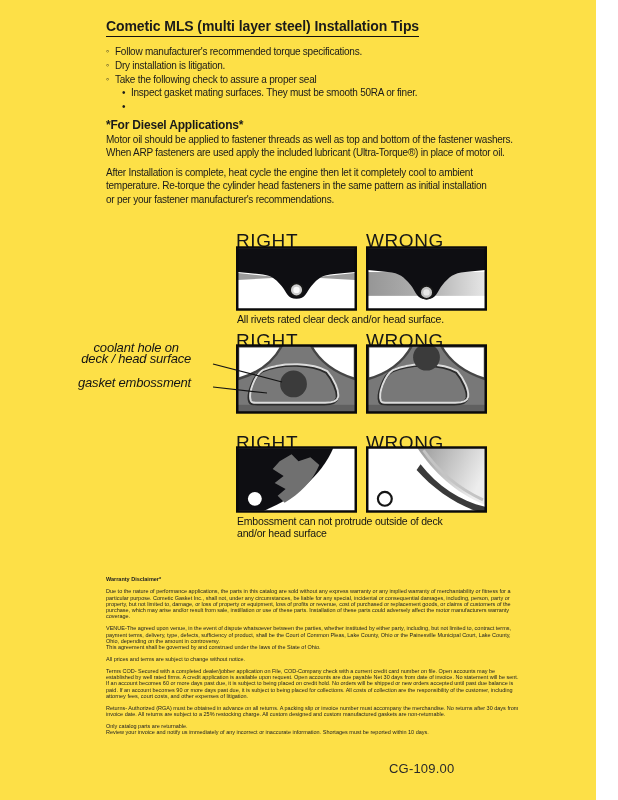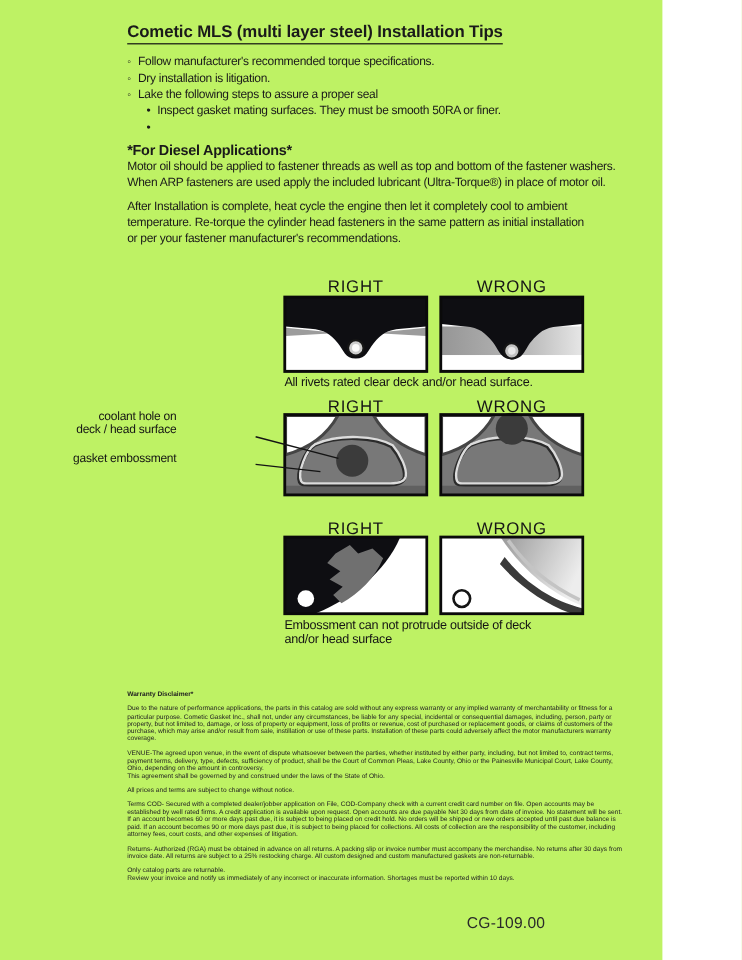--- a/index.html
+++ b/index.html
@@ -1,43 +1,43 @@
 <!DOCTYPE html>
 <html><head>
 <meta charset="utf-8">
 <style>
   html,body{margin:0;padding:0;background:#ffffff;}
   .page{
-    position:relative;width:552px;height:800px;background:#bef264;overflow:hidden;
+    position:relative;width:596px;height:800px;background:#fde047;overflow:hidden;
     font-family:"Liberation Sans", sans-serif;color:#1a1a1a;
     -webkit-font-smoothing:antialiased;
   }
   .abs{position:absolute;}
   .preline{white-space:pre-line;}
 
   .title{
     left:106px;top:18px;font-size:14px;font-weight:bold;letter-spacing:-0.1px;
     border-bottom:1.6px solid #111;padding-bottom:2px;
   }
   .bullets{left:106px;top:45px;width:450px;font-size:10px;letter-spacing:-0.25px;}
   .bullet-line{line-height:13.8px;display:flex;}
   .bullet-line.lvl2{padding-left:16px;}
   .bmark{width:9px;flex:0 0 9px;font-size:9px;}
   .bullet-line.lvl2 .bmark{font-size:10px;}
 
   .diesel-heading{left:106px;top:118px;font-size:12px;font-weight:bold;letter-spacing:-0.2px;}
   .body-par{left:106px;top:0;width:460px;font-size:10px;line-height:13.4px;letter-spacing:-0.25px;}
   .p1{top:133px;} .p2{top:166px;} .p3{top:207px;}
 
-  .dg-label{font-size:14px;letter-spacing:0.6px;text-align:center;width:121px;color:#161616;}
+  .dg-label{font-size:19px;letter-spacing:0.6px;text-align:left;width:121px;color:#161616;}
   .dg-caption{font-size:10.5px;letter-spacing:-0.2px;line-height:11.5px;color:#141414;}
   .panel{width:121px;}
   .panel svg{display:block;}
 
-  .ann{right:405px;text-align:right;font-size:10px;line-height:11px;letter-spacing:-0.2px;color:#141414;}
+  .ann{right:405px;text-align:center;font-size:13px;line-height:11px;letter-spacing:-0.2px;color:#141414;font-style:italic;}
   .ann1{top:342px;} .ann2{top:377px;}
 
   .disclaimer{left:106px;top:576px;width:414px;font-size:5.5px;line-height:6.3px;color:#222;}
   .disclaimer .dh{font-weight:bold;margin:0 0 6px 0;}
   .disclaimer p{margin:0 0 5.5px 0;}
 
   .footer-code{left:389px;top:761px;font-size:13px;letter-spacing:0.2px;color:#2a2a2a;}
 </style>
 </head>
 <body>
@@ -50,21 +50,21 @@
     <div class="bullet-line lvl1">
       <span class="bmark">◦</span>
       <span>Follow manufacturer's recommended torque specifications.</span>
     </div>
     <div class="bullet-line lvl1">
       <span class="bmark">◦</span>
       <span>Dry installation is litigation.</span>
     </div>
     <div class="bullet-line lvl1">
       <span class="bmark">◦</span>
-      <span>Lake the following steps to assure a proper seal</span>
+      <span>Take the following check to assure a proper seal</span>
     </div>
     <div class="bullet-line lvl2">
       <span class="bmark">•</span>
       <span>Inspect gasket mating surfaces.  They must be smooth 50RA or finer.</span>
     </div>
     <div class="bullet-line lvl2">
       <span class="bmark">•</span>
     </div>
   </div>
 

